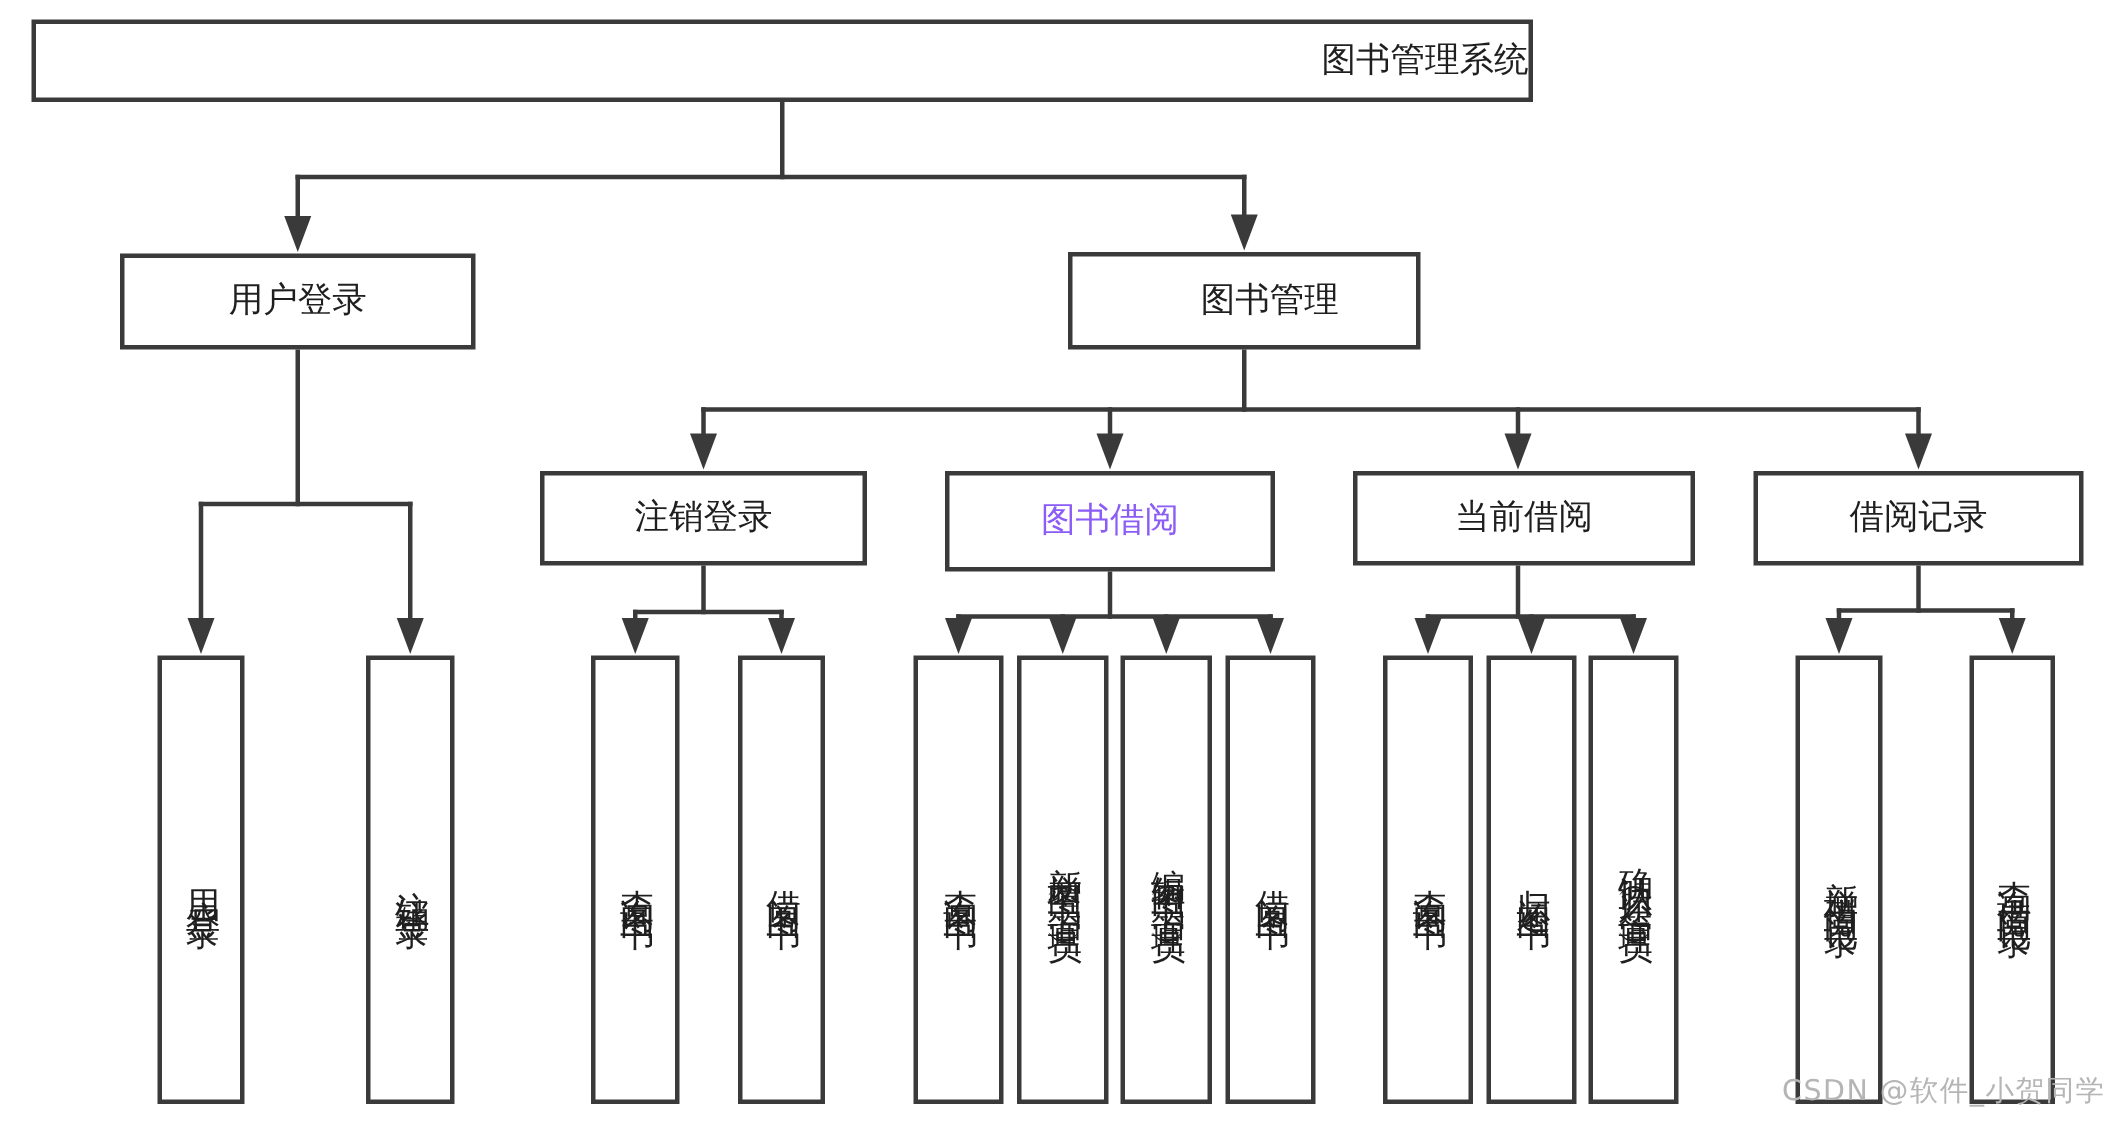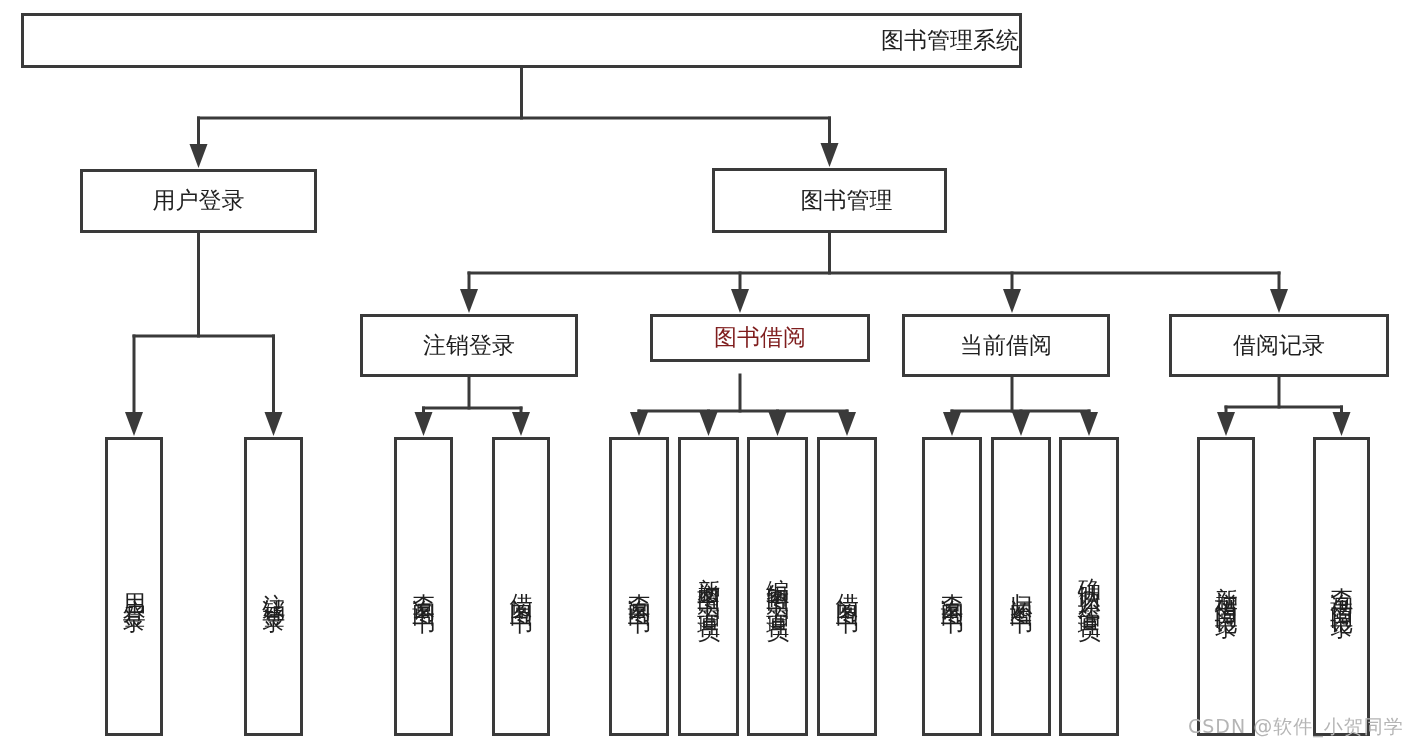--- a/index.html
+++ b/index.html
@@ -114,24 +114,24 @@
     </div>
     <div class="node h" style="left: 80px; top: 169px; width: 237px; height: 64px; border: 3px solid rgb(58, 58, 58); color: rgb(31, 31, 31);">
       <span class="lbl">用户登录</span>
     </div>
     <div class="node h" style="left: 712px; top: 168px; width: 235px; height: 65px; border: 3px solid rgb(58, 58, 58); color: rgb(31, 31, 31); padding-left: 34px;">
       <span class="lbl">图书管理</span>
     </div>
     <div class="node h" style="left: 360px; top: 314px; width: 218px; height: 63px; border: 3px solid rgb(58, 58, 58); color: rgb(31, 31, 31);">
       <span class="lbl">注销登录</span>
     </div>
-    <div class="node h" style="left: 630px; top: 314px; width: 220px; height: 48px; border: 3px solid rgb(58, 58, 58); color: #7f1d1d; margin-left: 20px;">
+    <div class="node h" style="left: 630px; top: 314px; width: 220px; height: 67px; border: 3px solid rgb(58, 58, 58); color: #8b5cf6;">
       <span class="lbl">图书借阅</span>
     </div>
-    <div class="node h" style="left: 902px; top: 314px; width: 208px; height: 63px; border: 3px solid rgb(58, 58, 58); color: rgb(31, 31, 31);">
+    <div class="node h" style="left: 902px; top: 314px; width: 228px; height: 63px; border: 3px solid rgb(58, 58, 58); color: rgb(31, 31, 31);">
       <span class="lbl">当前借阅</span>
     </div>
     <div class="node h" style="left: 1169px; top: 314px; width: 220px; height: 63px; border: 3px solid rgb(58, 58, 58); color: rgb(31, 31, 31); align-items: center;">
       <span class="lbl">借阅记录</span>
     </div>
     <div class="node v" style="left: 105px; top: 437px; width: 58px; height: 299px; border: 3px solid rgb(58, 58, 58); color: rgb(31, 31, 31);">
       <span class="lbl">用户登录</span>
     </div>
     <div class="node v" style="left: 244px; top: 437px; width: 59px; height: 299px; border: 3px solid rgb(58, 58, 58); color: rgb(31, 31, 31);">
       <span class="lbl">注销登录</span>

